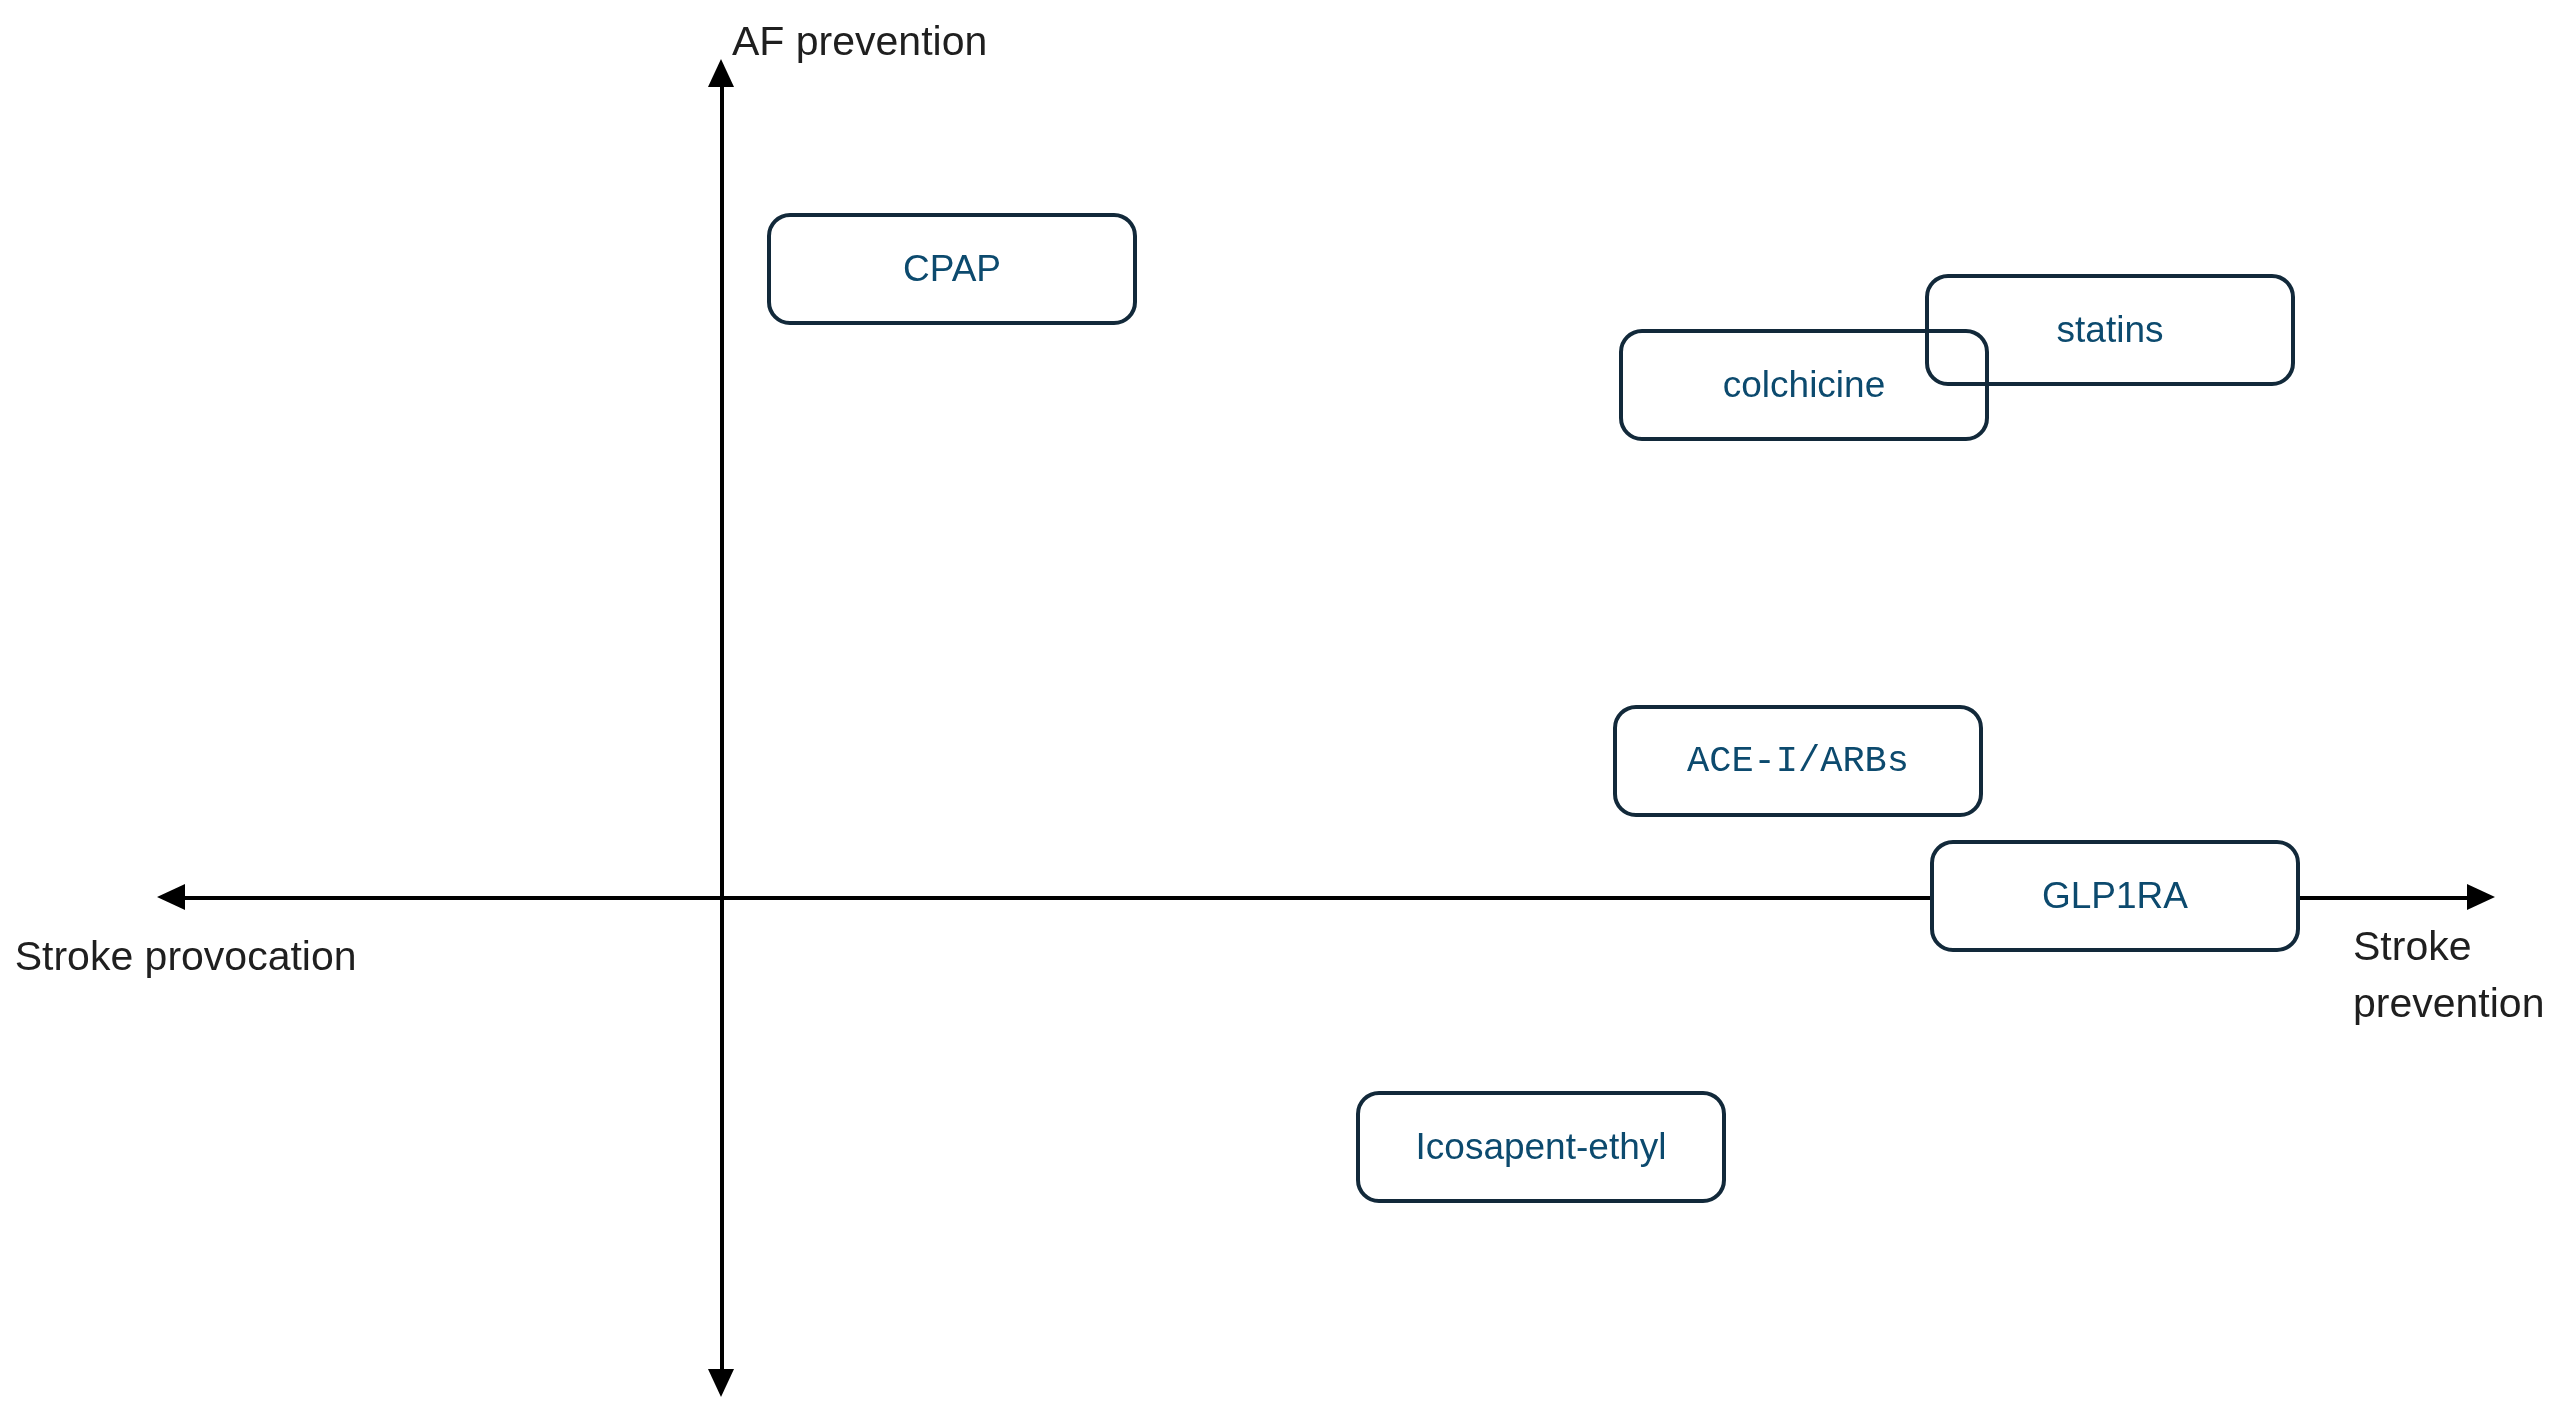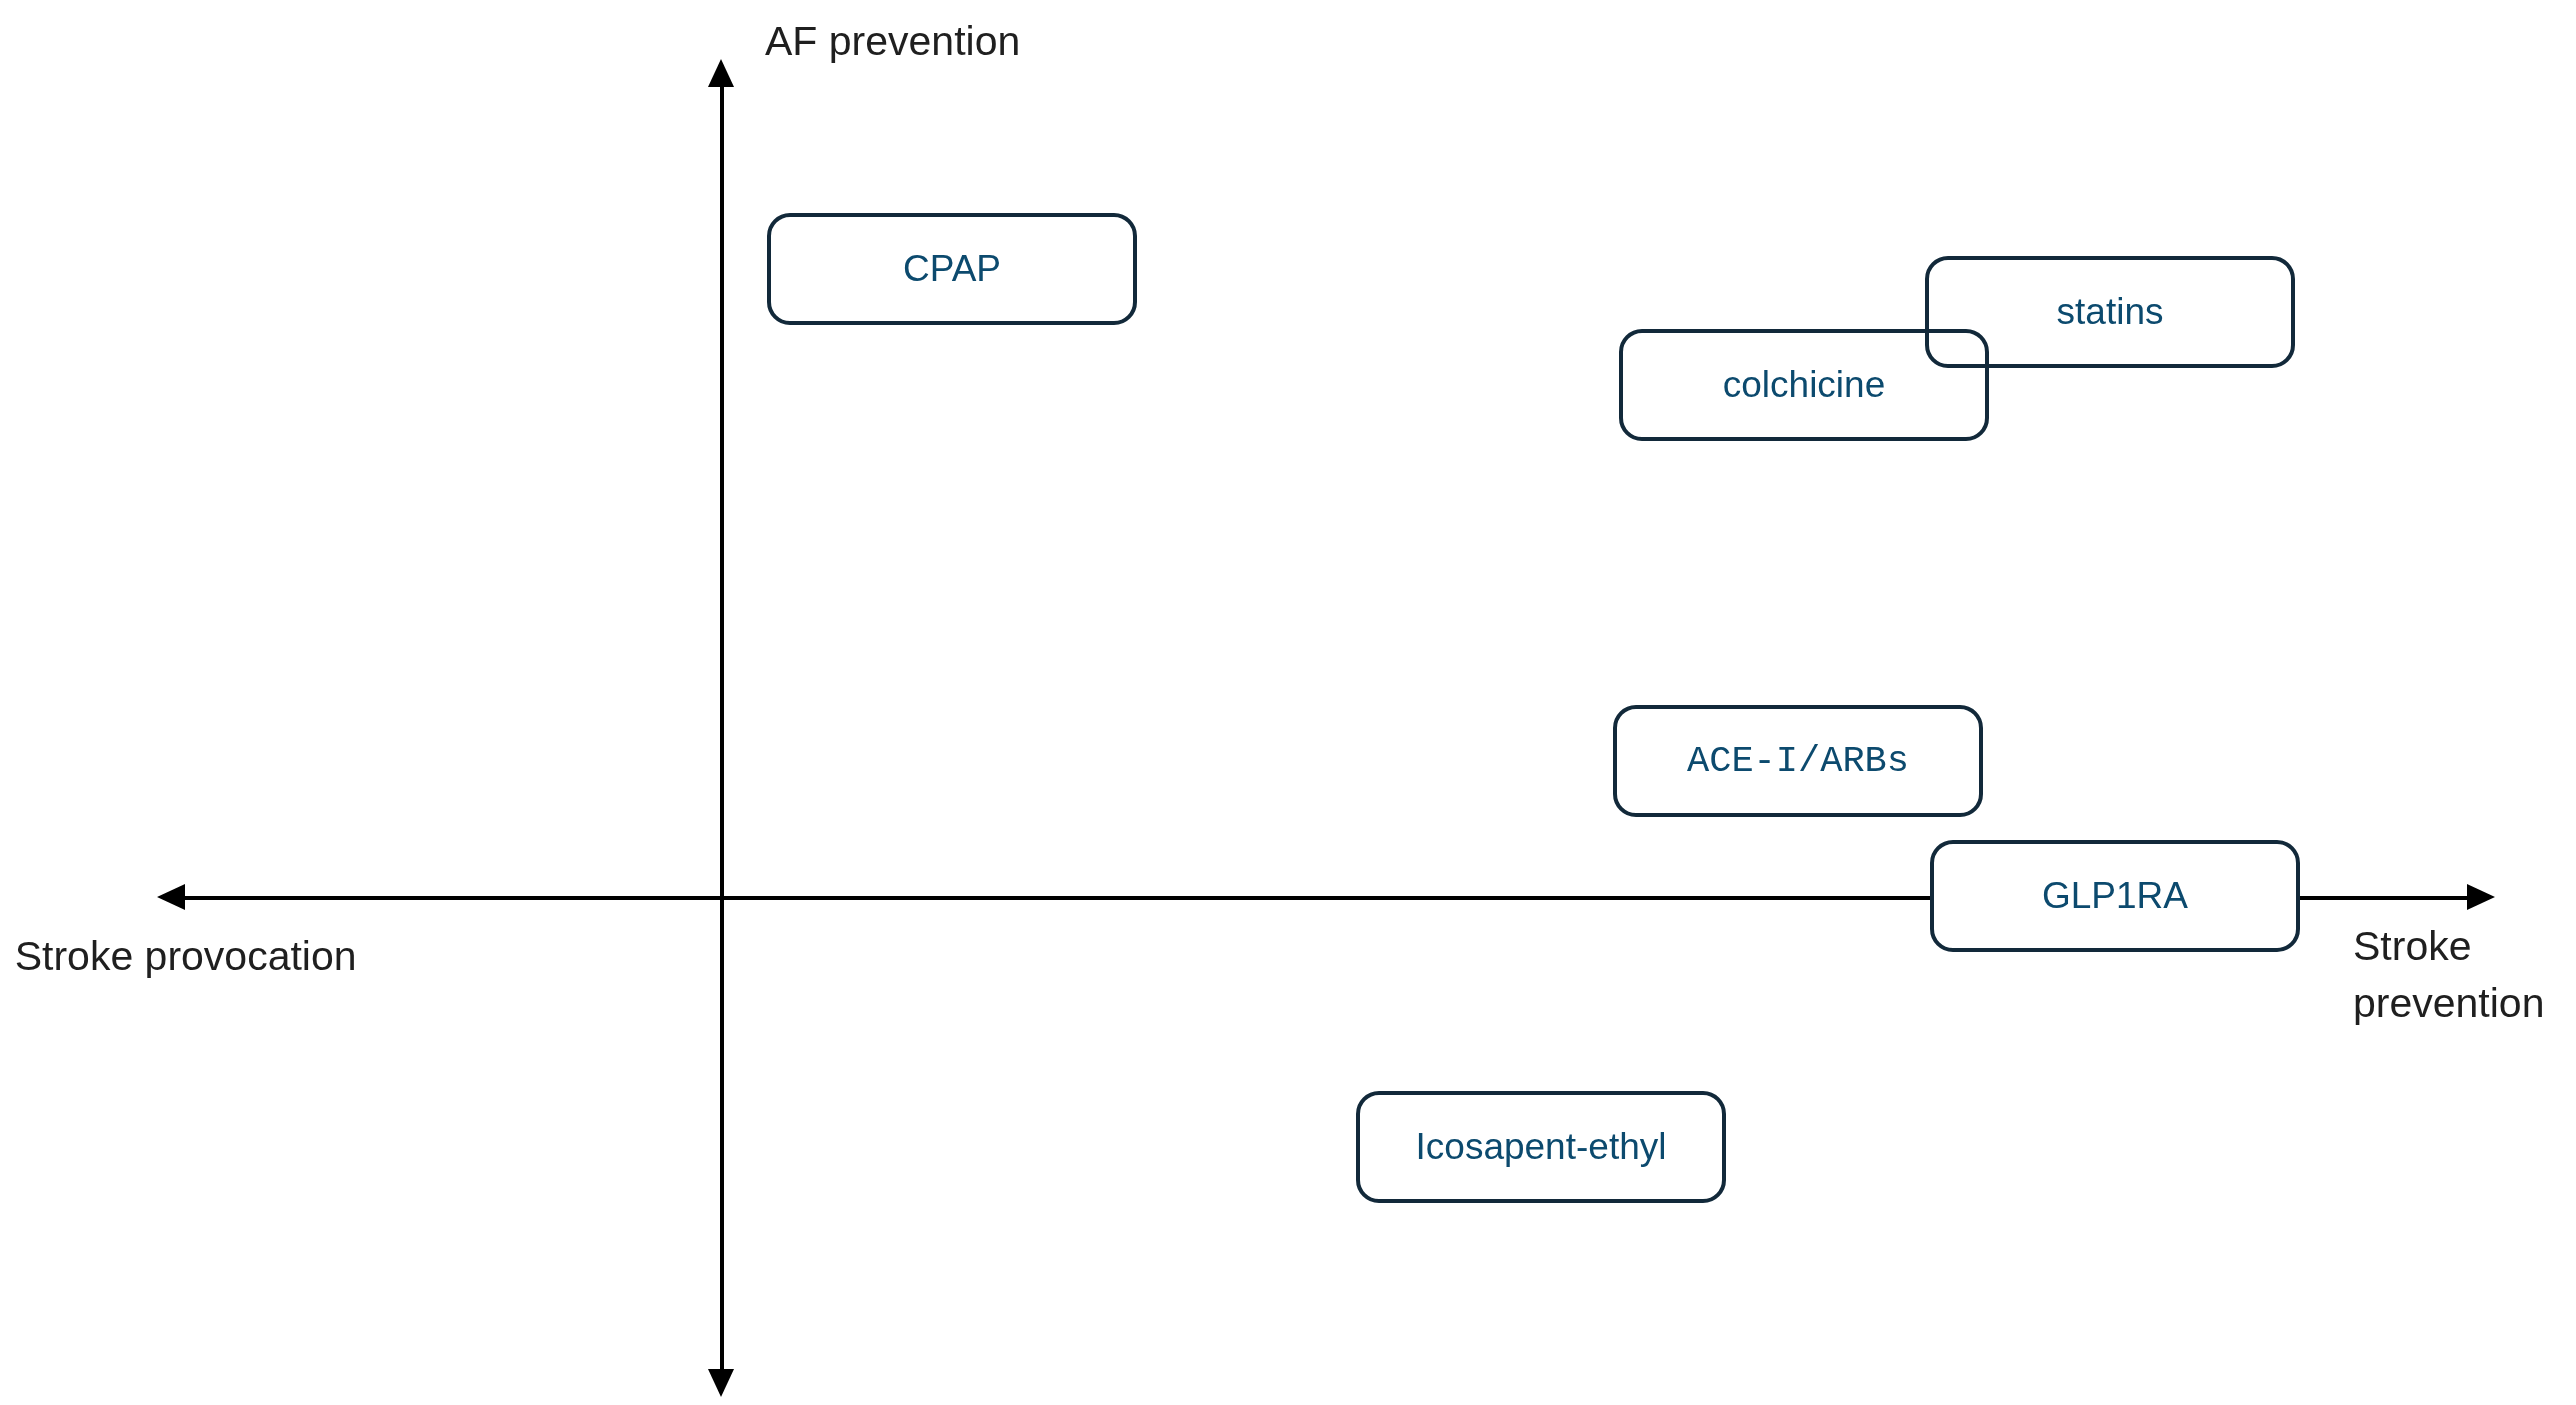--- a/index.html
+++ b/index.html
@@ -45,21 +45,21 @@
   }
 
   
   .axis-label {
     position: absolute;
     font-size: 41px;
     line-height: 1.4;
     color: #1f1f1f;
     white-space: nowrap;
   }
-  .lbl-af-prevention   { left: 765px;  top: 13px; }
+  .lbl-af-prevention   { left: 732px;  top: 13px; }
   .lbl-af-provocation  { left: 782px;  top: 1307px; }
   .lbl-stroke-provocation { left: 14.7px; top: 928px; }
   .lbl-stroke-prevention  { left: 2353px; top: 918px; white-space: normal; }
 
   
   .box {
     position: absolute;
     width: 362px;
     height: 104px;
     border: 4.1px solid #12293a;
@@ -68,21 +68,21 @@
     display: flex;
     align-items: center;
     justify-content: center;
     font-size: 37px;
     color: #0c4a6e;
     box-sizing: content-box;
   }
   .box.no-fill { background: transparent; }
 
   .box-cpap        { left: 767px;  top: 213px; }
-  .box-statins     { left: 1925px; top: 256px; }
+  .box-statins     { left: 1925px; top: 274px; }
   .box-colchicine  { left: 1619px; top: 329px; }
   .box-ace-arbs    { left: 1613px; top: 705px; font-family: Liberation Mono, monospace; }
   .box-folic-acid  { left: 1226px; top: 840px; }
   .box-glp1ra      { left: 1930px; top: 840px; }
   .box-icosapent   { left: 1356px; top: 1091px; }
 </style>
 </head>
 <body>
 
 <div class="canvas">

